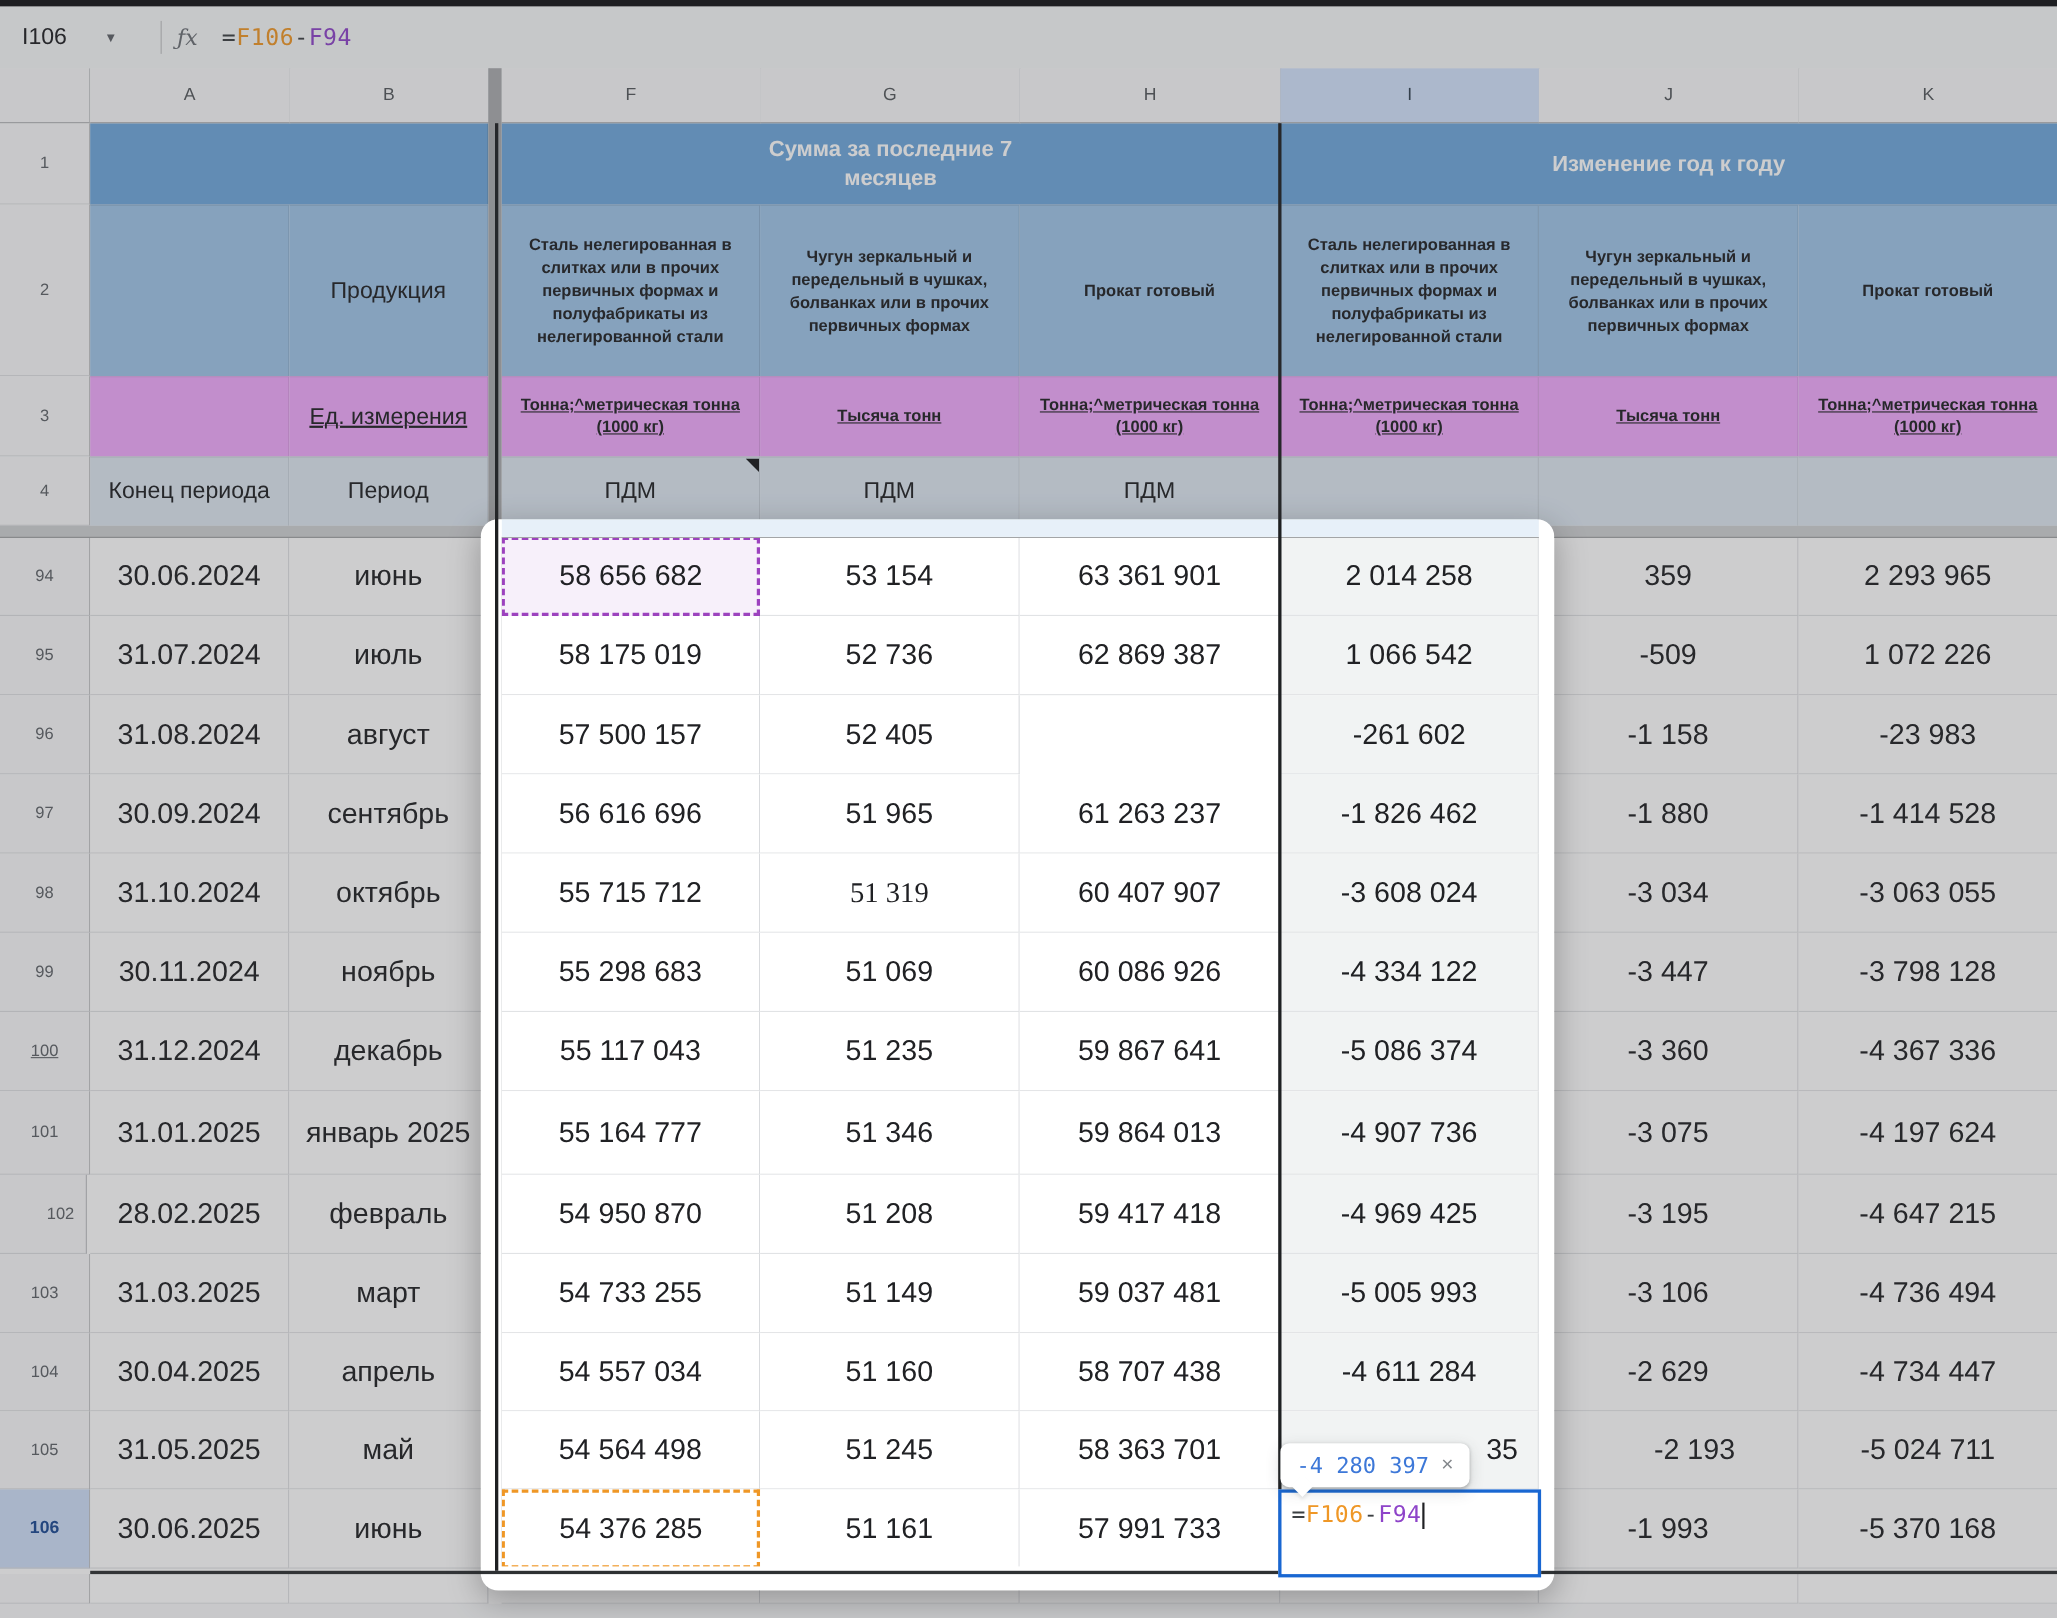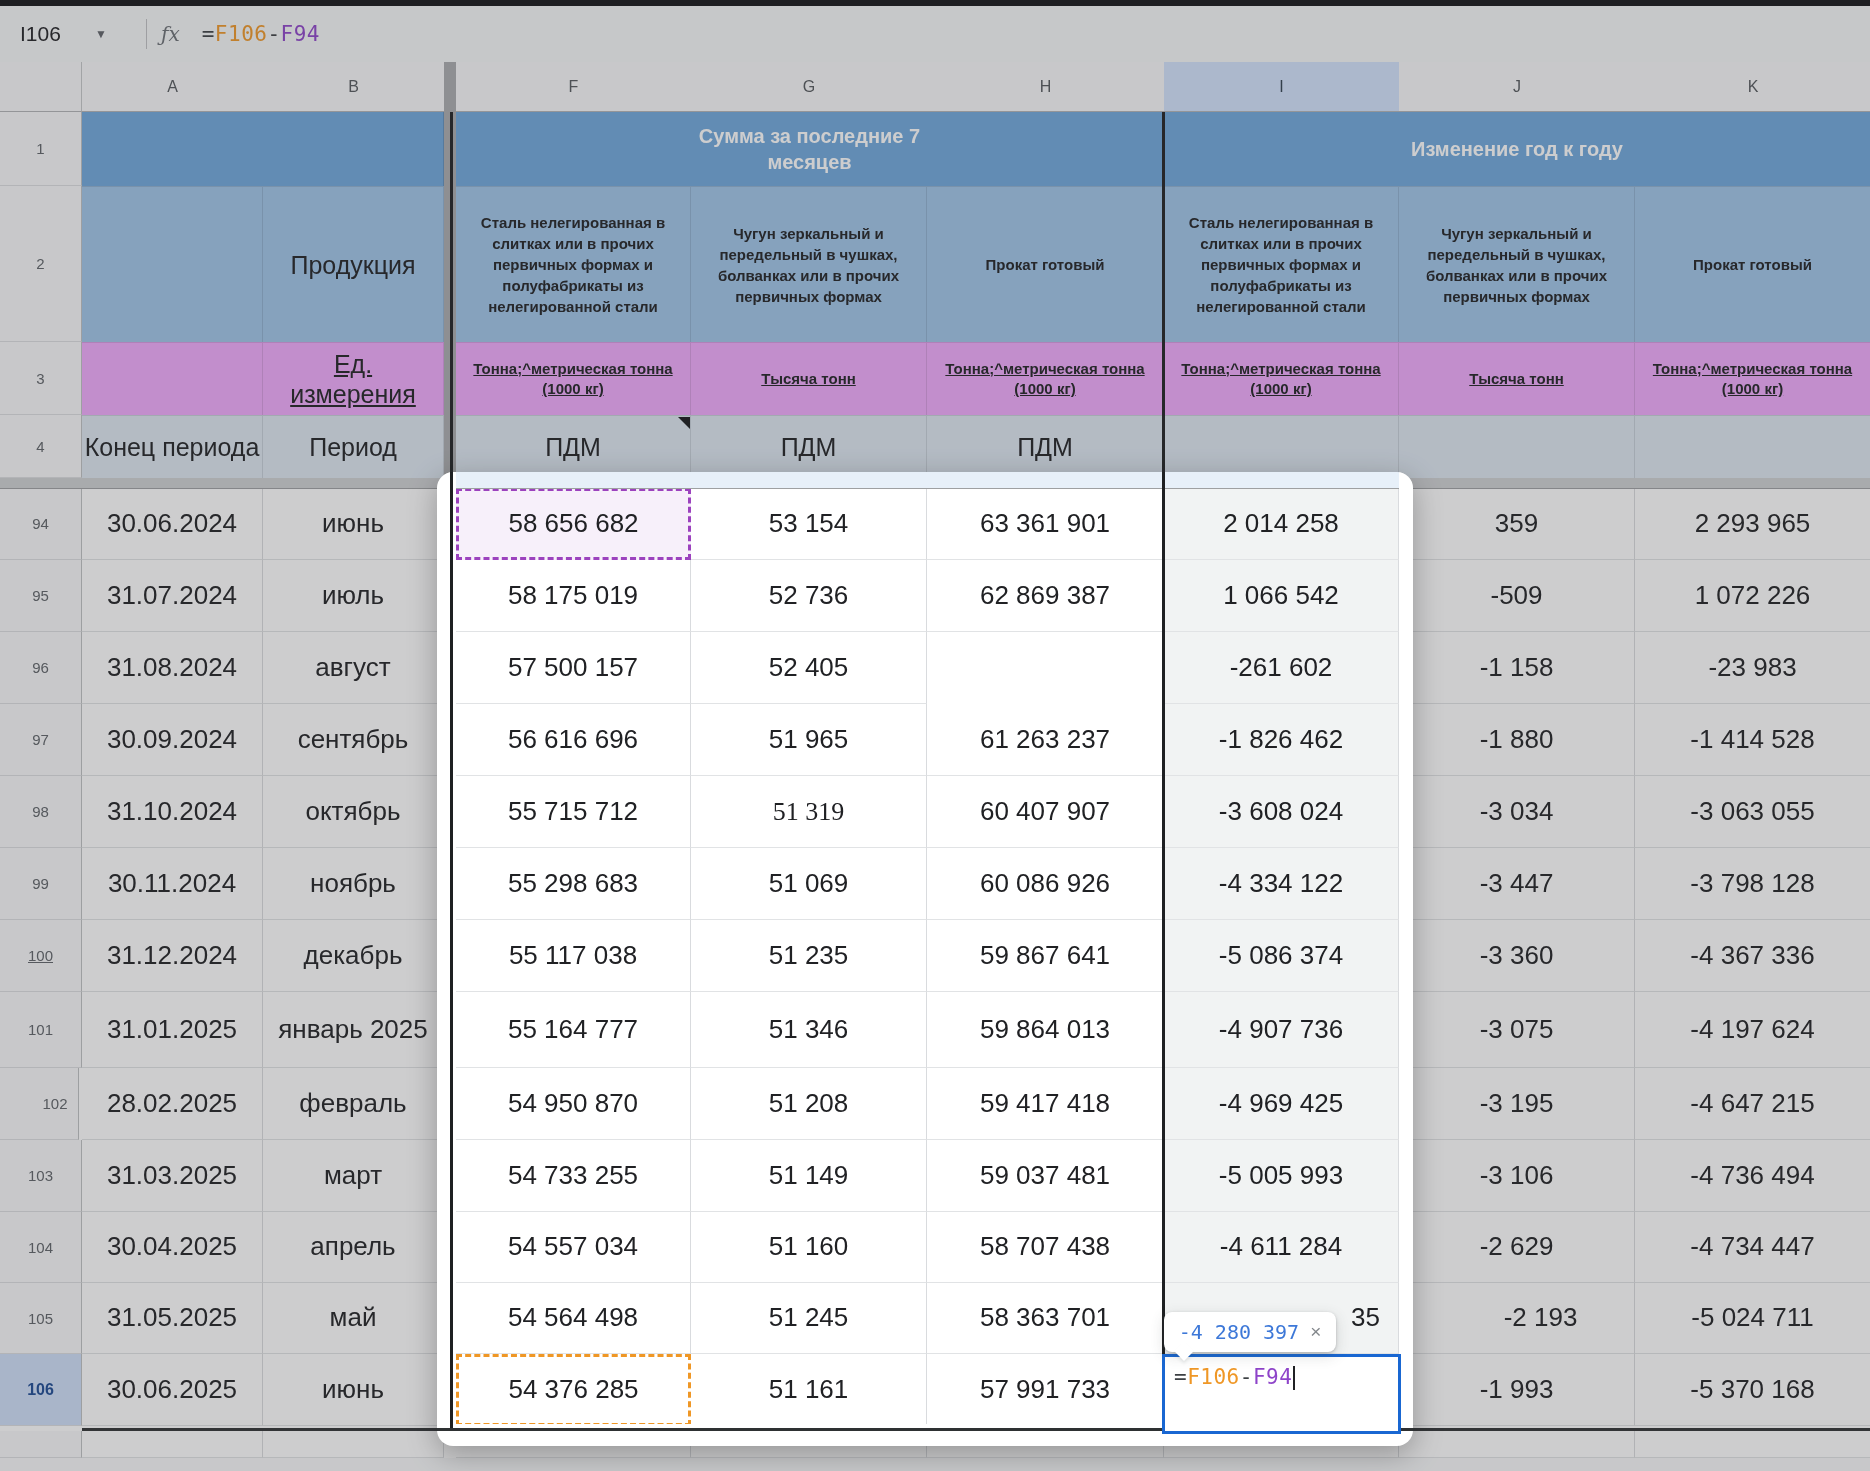--- a/index.html
+++ b/index.html
@@ -31,21 +31,21 @@
        font-size:15px;color:#5f6368;}
   .gut.active{background:#cfdff9;color:#1b4a94;font-weight:bold;font-size:16px;}
   .hdr1{background:#6fa8dc;color:#ffffff;font-weight:bold;font-size:20px;line-height:1.32;
         border-right:1px solid rgba(0,0,0,.14);}
   .hdr1 span{display:inline-block;}
   .hdr2{background:#9fc5e8;font-weight:bold;font-size:15px;line-height:1.4;
         border-right:1px solid rgba(0,0,0,.10);border-top:1px solid rgba(0,0,0,.10);padding:0 7px;}
   .hdr3{background:#f0abfc;border-right:1px solid rgba(0,0,0,.10);border-top:1px solid rgba(0,0,0,.10);
         font-weight:bold;font-size:15px;line-height:1.35;padding:0 6px;text-decoration:underline;}
   .hdr4{background:#dde7f1;border-right:1px solid rgba(0,0,0,.10);border-top:1px solid rgba(0,0,0,.10);}
-  .label21{font-size:25px;font-weight:500;line-height:1.2;}
+  .label21{font-size:21px;font-weight:500;line-height:1.2;}
   .body{background:#ffffff;font-size:26px;font-weight:500;
         border-right:1px solid #d9dbde;border-bottom:1px solid #e1e3e5;line-height:1.15;}
   .body.isec{background:#f1f3f3;}
   .ref-purple{background:#f7f0fa;border:3px dashed #9c42be;}
   .ref-orange{border:3px dashed #ef9726;}
   .ipart{position:absolute;right:18px;top:50%;transform:translateY(-50%);}
   
   .divband{position:absolute;background:#aaacae;z-index:29;}
   .frozen{position:absolute;background:#cfd1d3;border-bottom:1px solid #9ea0a2;z-index:29;}
   .vline{position:absolute;width:3px;background:#1e2022;z-index:35;}
@@ -181,21 +181,21 @@
     <div class="cell body" style="left: 263px; top: 848px; width: 181px; height: 72px; padding: 0px 14px;">ноябрь</div>
     <div class="cell body" style="left: 456px; top: 848px; width: 235px; height: 72px;">55 298 683</div>
     <div class="cell body" style="left: 691px; top: 848px; width: 236px; height: 72px;">51 069</div>
     <div class="cell body" style="left: 927px; top: 848px; width: 237px; height: 72px;">60 086 926</div>
     <div class="cell body isec" style="left: 1164px; top: 848px; width: 235px; height: 72px;">-4 334 122</div>
     <div class="cell body" style="left: 1399px; top: 848px; width: 236px; height: 72px;">-3 447</div>
     <div class="cell body" style="left: 1635px; top: 848px; width: 236px; height: 72px;">-3 798 128</div>
     <div class="cell gut" style="left: 0px; top: 920px; width: 82px; height: 72px; text-decoration: underline;">100</div>
     <div class="cell body" style="left: 82px; top: 920px; width: 181px; height: 72px;">31.12.2024</div>
     <div class="cell body" style="left: 263px; top: 920px; width: 181px; height: 72px; padding: 0px 14px;">декабрь</div>
-    <div class="cell body" style="left: 456px; top: 920px; width: 235px; height: 72px;">55 117 038</div>
+    <div class="cell body" style="left: 456px; top: 920px; width: 235px; height: 72px;">55 117 043</div>
     <div class="cell body" style="left: 691px; top: 920px; width: 236px; height: 72px;">51 235</div>
     <div class="cell body" style="left: 927px; top: 920px; width: 237px; height: 72px;">59 867 641</div>
     <div class="cell body isec" style="left: 1164px; top: 920px; width: 235px; height: 72px;">-5 086 374</div>
     <div class="cell body" style="left: 1399px; top: 920px; width: 236px; height: 72px;">-3 360</div>
     <div class="cell body" style="left: 1635px; top: 920px; width: 236px; height: 72px;">-4 367 336</div>
     <div class="cell gut" style="left: 0px; top: 992px; width: 82px; height: 76px;">101</div>
     <div class="cell body" style="left: 82px; top: 992px; width: 181px; height: 76px;">31.01.2025</div>
     <div class="cell body" style="left: 263px; top: 992px; width: 181px; height: 76px; padding: 0px 14px;">январь 2025</div>
     <div class="cell body" style="left: 456px; top: 992px; width: 235px; height: 76px;">55 164 777</div>
     <div class="cell body" style="left: 691px; top: 992px; width: 236px; height: 76px;">51 346</div>

